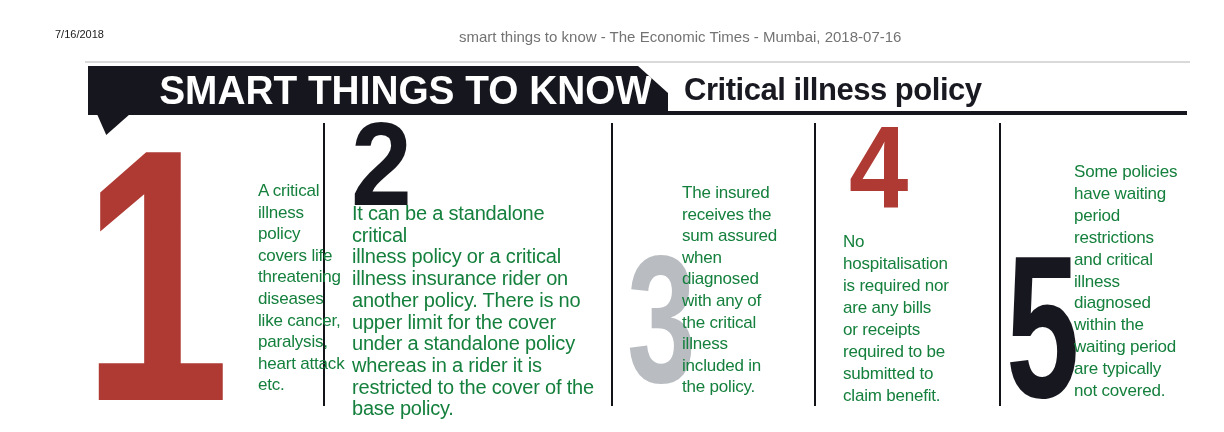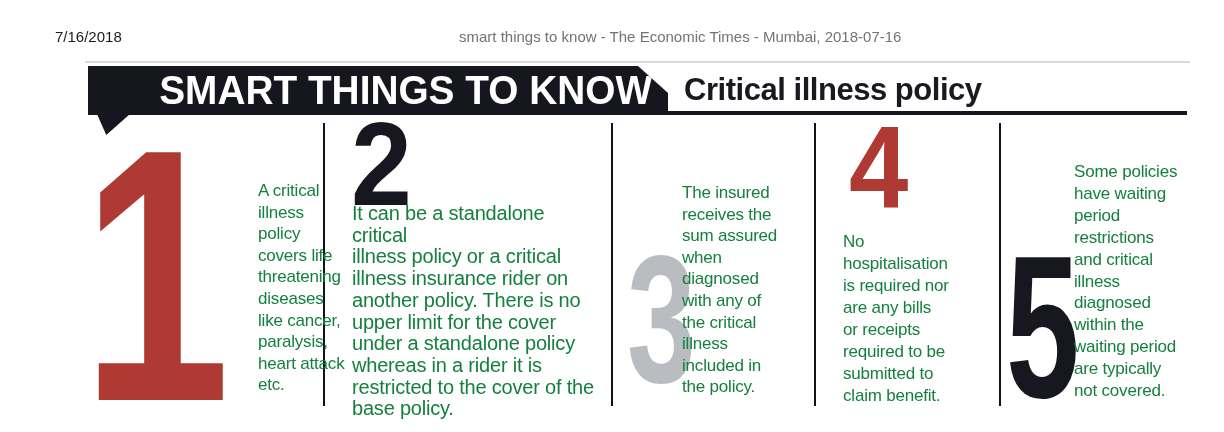--- a/index.html
+++ b/index.html
@@ -2,21 +2,21 @@
 <html><head>
 <meta charset="utf-8">
 <style>
   html,body{margin:0;padding:0;}
   body{
     width:1224px;height:432px;position:relative;background:#ffffff;overflow:hidden;
     font-family:"Liberation Sans", sans-serif;
   }
   .abs{position:absolute;}
   
-  .hdr-date{left:55px;top:28px;font-size:15px;color:#1a1a1a;}
+  .hdr-date{left:55px;top:28px;font-size:11px;color:#1a1a1a;}
   .hdr-title{left:459px;top:28px;font-size:15px;color:#737373;}
   .hdr-rule{left:85px;top:61px;width:1105px;height:2px;background:#d9d9d9;}
 
   
   .banner{
     left:88px;top:66px;width:580px;height:49px;background:#16161e;
     clip-path:polygon(0 0,550px 0,580px 27px,580px 49px,0 49px);
     display:flex;align-items:center;justify-content:flex-end;
   }
   .banner-title{

